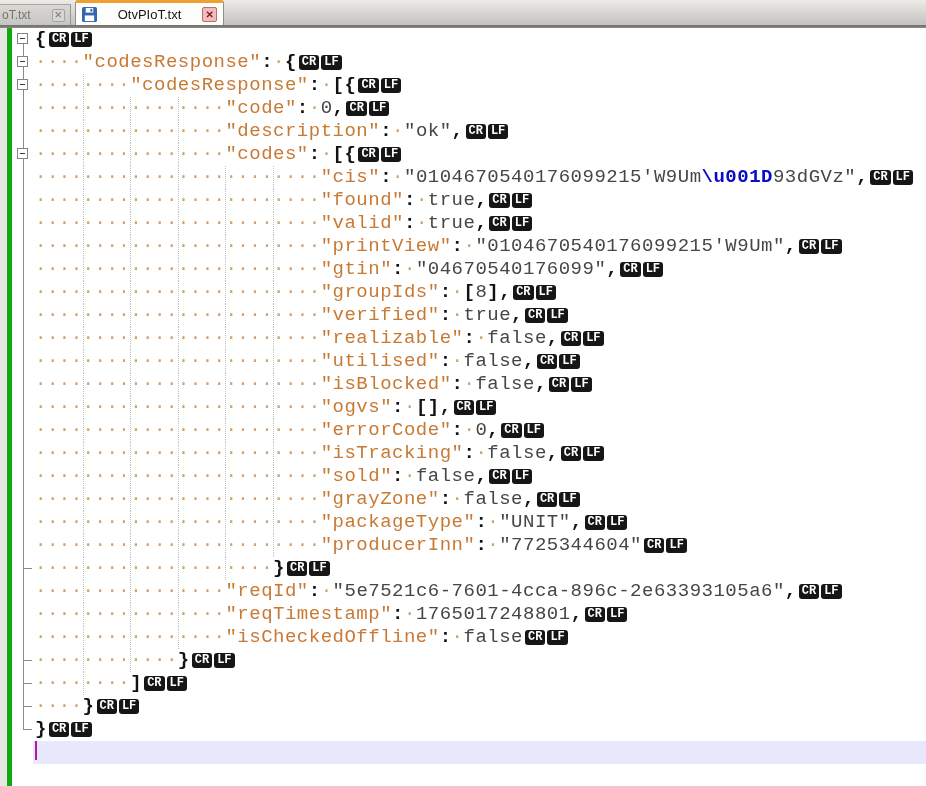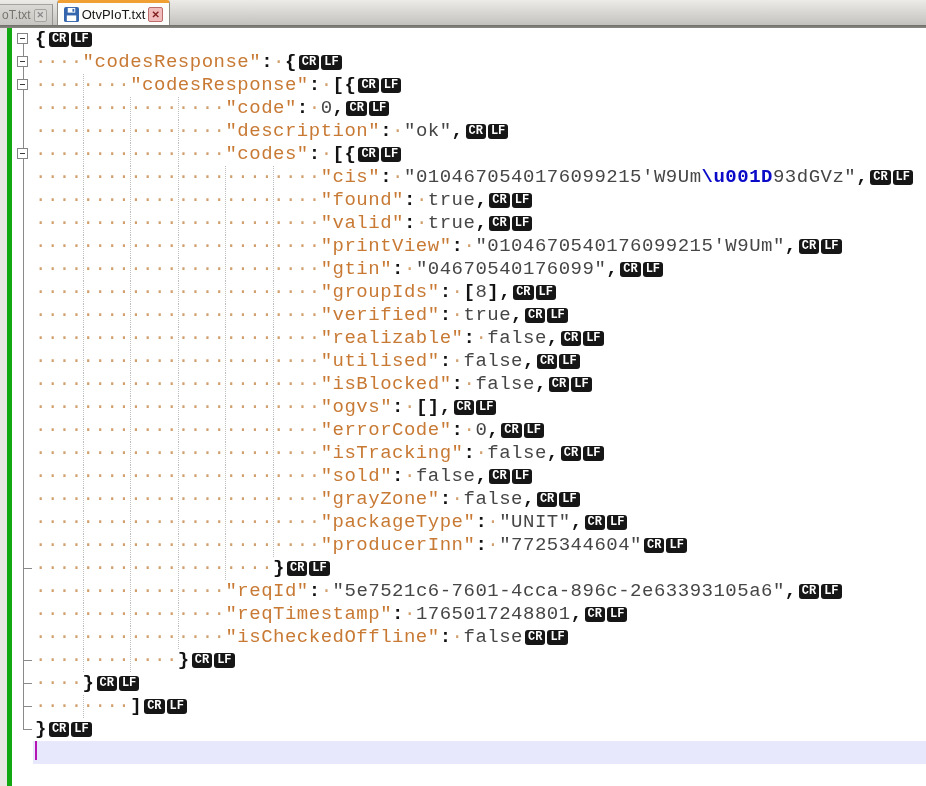--- a/index.html
+++ b/index.html
@@ -1,21 +1,21 @@
 <!DOCTYPE html>
 <html><head>
 <meta charset="utf-8">
 <style>
   html,body{margin:0;padding:0;width:926px;height:786px;overflow:hidden;background:#fff;
     font-family:"Liberation Sans",sans-serif;}
   
   .tabbar{position:relative;height:25px;background:linear-gradient(#ECEBE8,#C3C2BE);
     display:flex;align-items:flex-end;}
   .tabsep{height:3px;background:linear-gradient(#6E6D68,#8B8A85);}
-  .tab{display:flex;align-items:center;gap:3px;box-sizing:border-box;cursor:pointer;}
+  .tab{display:flex;align-items:center;gap:21px;box-sizing:border-box;cursor:pointer;}
   .tab.inactive{height:21px;background:linear-gradient(#D9D8D4,#C7C6C2);
     border-right:1px solid #96958F;border-top:1px solid #A5A49E;
     padding:0 5px 0 2px;color:#76766F;font-size:12px;}
   .tab.active{height:25px;background:#FDFDFB;border-left:1px solid #8F8E89;
     border-right:1px solid #8F8E89;border-top:3px solid #F0A032;
     border-radius:3px 3px 0 0;padding:0 6px;color:#161616;font-size:13px;}
   .closebox{display:inline-flex;align-items:center;justify-content:center;
     box-sizing:border-box;border-radius:2px;font-weight:bold;cursor:pointer;}
   .closebox.red{width:15px;height:15px;background:#F0BCBC;border:1px solid #BE6B6B;
     color:#7E1E1E;font-size:10px;}
@@ -278,29 +278,29 @@
           <i class="stub"></i>
         </div>
         <div class="code"><i class="guide" style="left: 49.6px;"></i><i class="guide" style="left: 97.2px;"></i><span class="d">············</span><span class="p">}</span><span class="crlf">CR</span><span class="crlf">LF</span></div>
       </div>
       <div class="row">
         <div class="fold">
           <i class="vt"></i>
           <i class="vb"></i>
           <i class="stub"></i>
         </div>
+        <div class="code"><i class="guide" style="left: 49.6px;"></i><span class="d">········</span><span class="p">]</span><span class="crlf">CR</span><span class="crlf">LF</span></div>
+      </div>
+      <div class="row">
+        <div class="fold">
+          <i class="vt"></i>
+          <i class="vb"></i>
+          <i class="stub"></i>
+        </div>
         <div class="code"><span class="d">····</span><span class="p">}</span><span class="crlf">CR</span><span class="crlf">LF</span></div>
-      </div>
-      <div class="row">
-        <div class="fold">
-          <i class="vt"></i>
-          <i class="vb"></i>
-          <i class="stub"></i>
-        </div>
-        <div class="code"><i class="guide" style="left: 49.6px;"></i><span class="d">········</span><span class="p">]</span><span class="crlf">CR</span><span class="crlf">LF</span></div>
       </div>
       <div class="row">
         <div class="fold">
           <i class="vt"></i>
           <i class="stub"></i>
         </div>
         <div class="code"><span class="p">}</span><span class="crlf">CR</span><span class="crlf">LF</span></div>
       </div>
       <div class="row cur">
         <div class="fold"></div>

